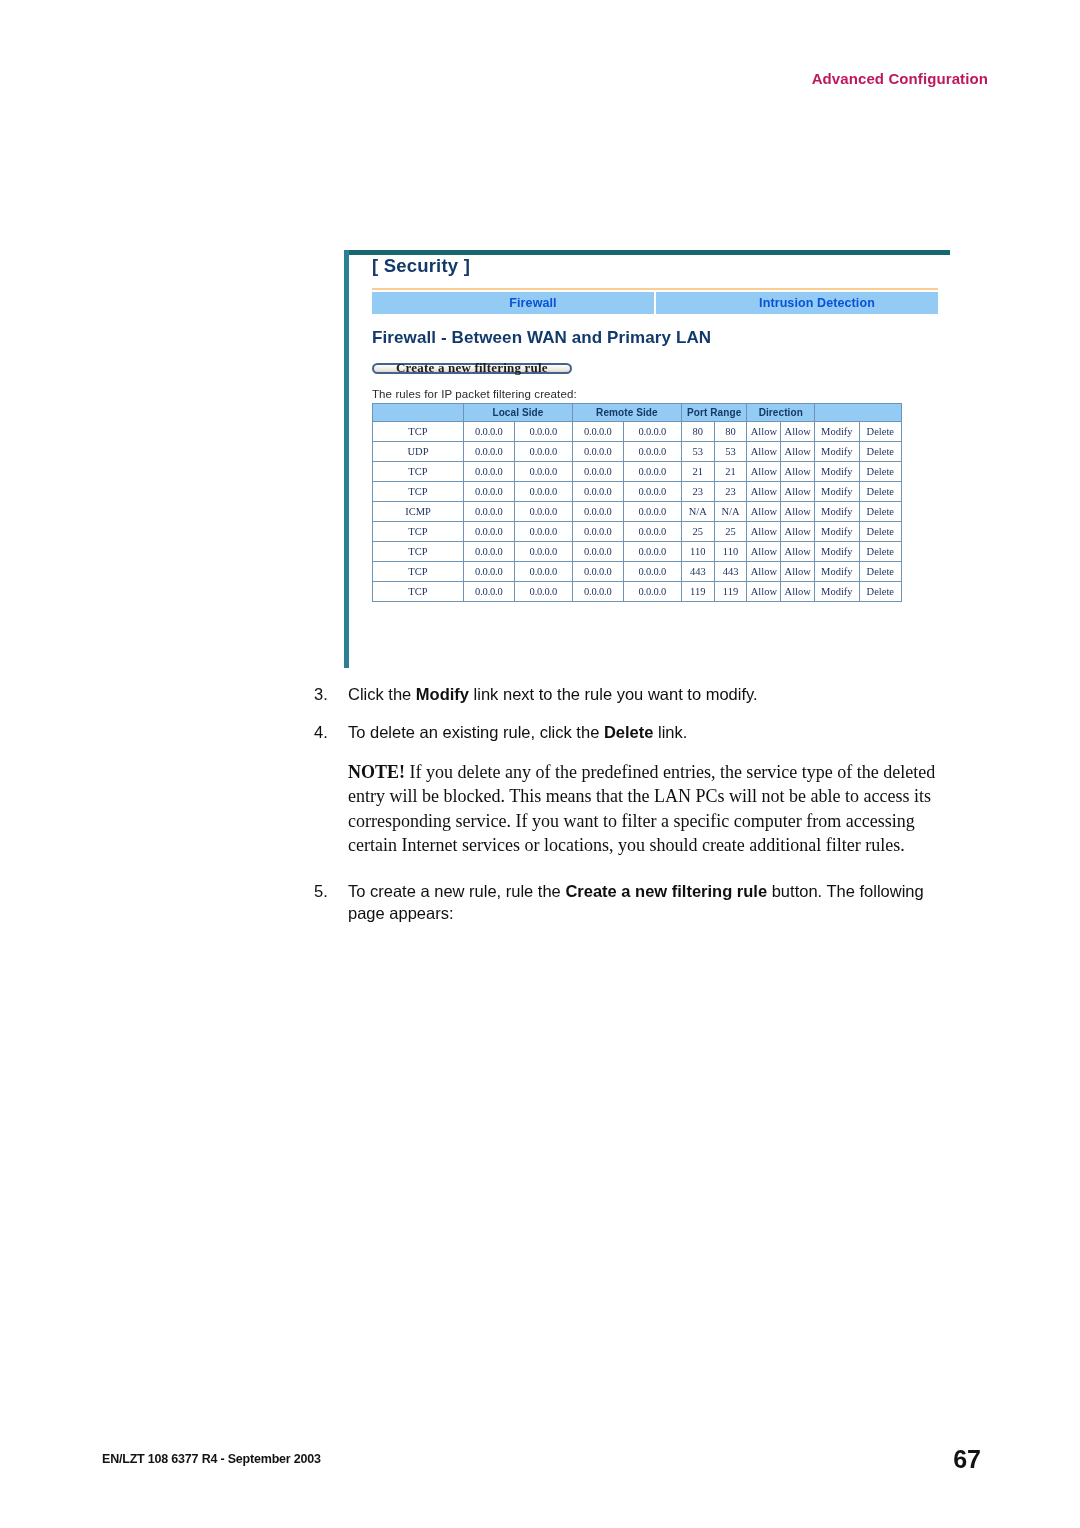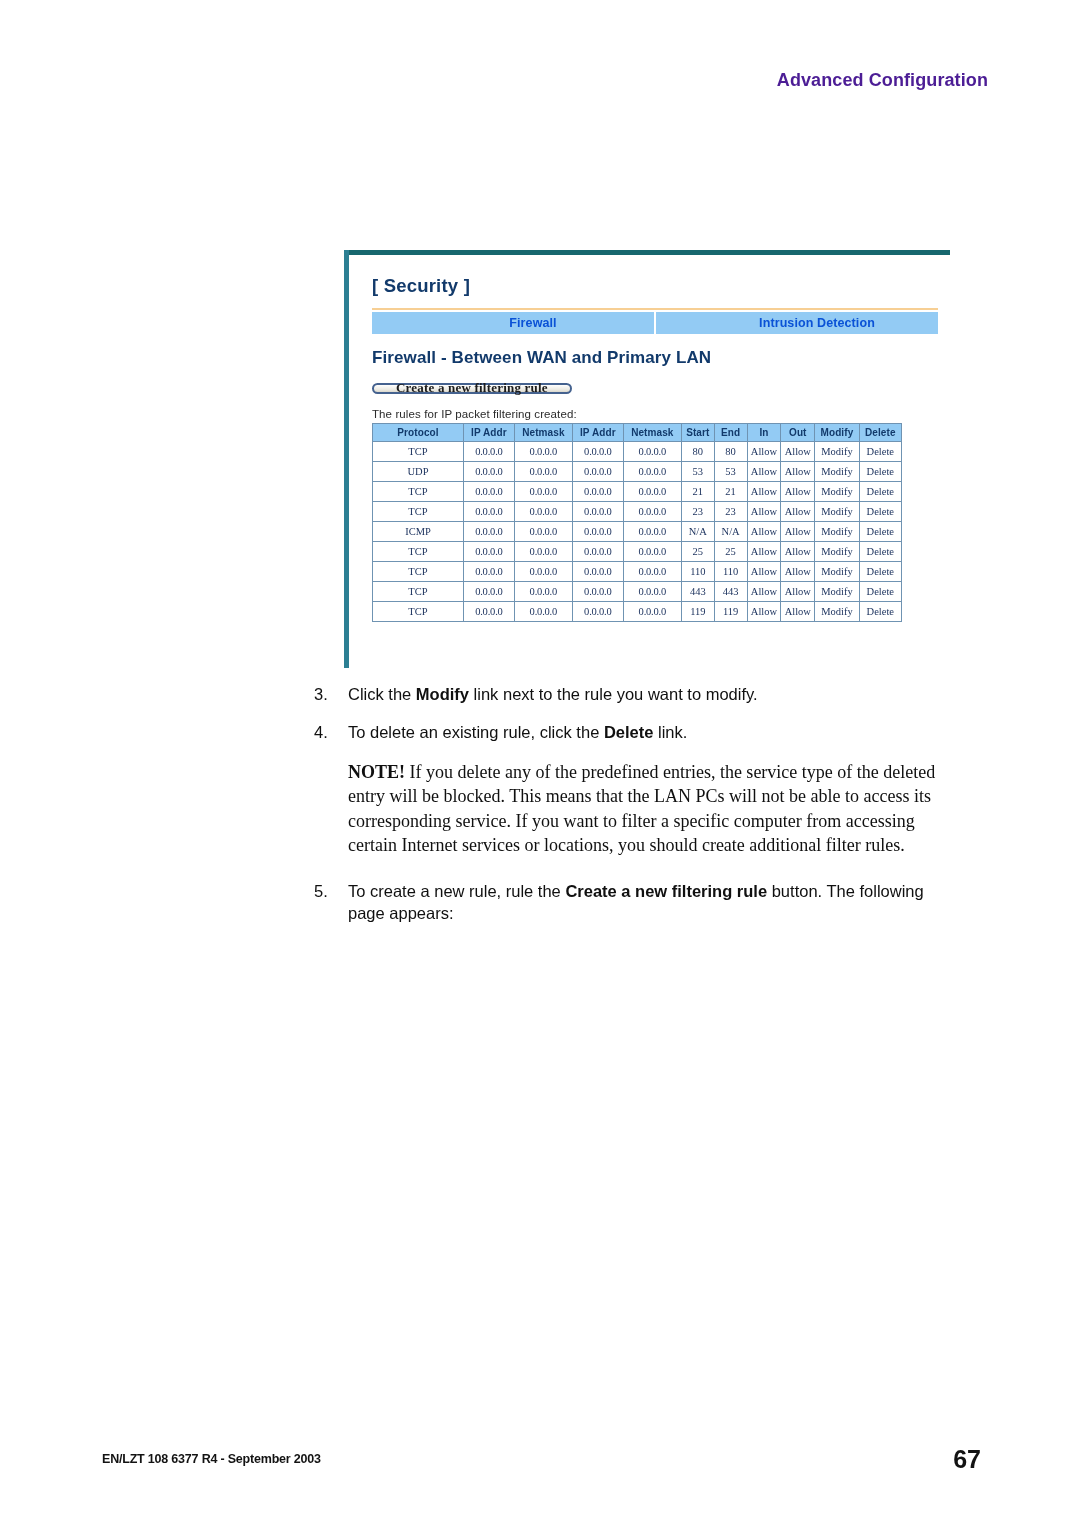--- a/index.html
+++ b/index.html
@@ -14,24 +14,24 @@
     font-family: "Liberation Sans", sans-serif;
     color: #000000;
     overflow: hidden;
   }
 
   
   .page-header {
     position: absolute;
     top: 70px;
     right: 92px;
-    font-size: 18px;
+    font-size: 15px;
     font-weight: bold;
     letter-spacing: 0.1px;
-    color: #4c1d95;
+    color: #be185d;
     margin-left: 36px;
   }
 
   
   .shot {
     position: absolute;
     left: 344px;
     top: 250px;
     width: 606px;
     height: 420px;
@@ -50,21 +50,21 @@
     position: absolute;
     left: 0;
     top: 0;
     width: 5px;
     height: 418px;
     background: #2c7f93;
   }
   .shot-inner {
     position: absolute;
     left: 28px;
-    top: 20px;
+    top: 0;
     width: 570px;
   }
 
   .sec-title {
     font-size: 18.5px;
     font-weight: bold;
     color: #123a6b;
     letter-spacing: 0.2px;
     margin: 6px 0 12px 0;
     line-height: 1.1;
@@ -271,31 +271,26 @@
           <col class="c-rmask">
           <col class="c-start">
         <col class="c-end">
           <col class="c-in">
           <col class="c-out">
         <col class="c-mod">
           <col class="c-del">
       </colgroup>
       <thead>
         <tr>
-          <th>Protocol</th>
-          <th>IP Addr</th>
-          <th>Netmask</th>
-          <th>IP Addr</th>
-          <th>Netmask</th>
-          <th>Start</th>
-          <th>End</th>
-          <th>In</th>
-          <th>Out</th>
-          <th>Modify</th>
-          <th>Delete</th>
+          <th></th>
+          <th colspan="2">Local Side</th>
+          <th colspan="2">Remote Side</th>
+          <th colspan="2">Port Range</th>
+          <th colspan="2">Direction</th>
+          <th colspan="2"></th>
         </tr>
       </thead>
       <tbody id="rules-body">
           <tr>
             <td>TCP</td>
             <td class="ip">0.0.0.0</td>
             <td class="ip">0.0.0.0</td>
             <td class="ip">0.0.0.0</td>
             <td class="ip">0.0.0.0</td>
             <td>80</td>

